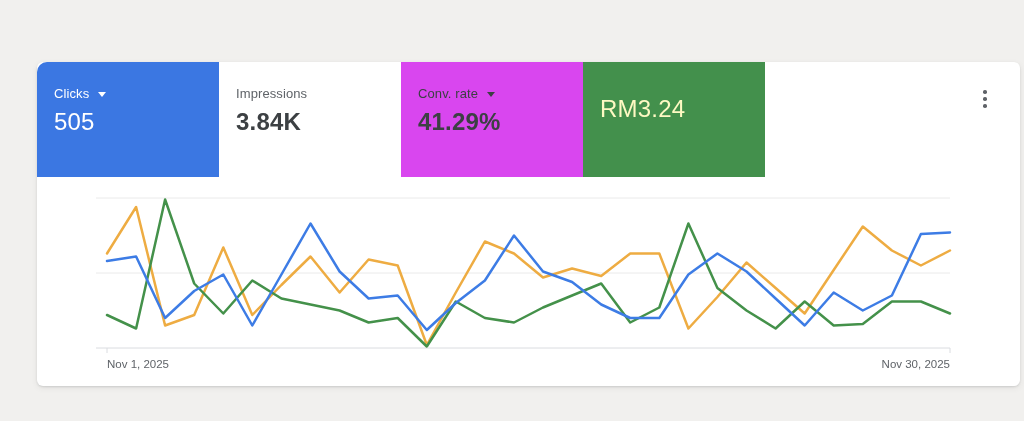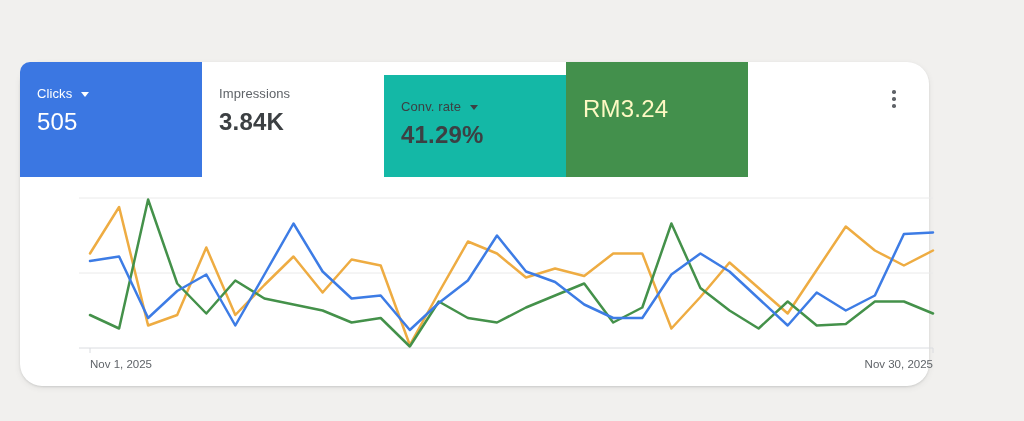--- a/index.html
+++ b/index.html
@@ -8,22 +8,22 @@
     background:#f1f0ee;
     font-family:"Liberation Sans",sans-serif;
     -webkit-font-smoothing:antialiased;
   }
   .stage{position:relative;width:1024px;height:421px;}
   .page-title{
     position:absolute;left:20px;top:22px;margin:0;
     font-size:15.5px;font-weight:700;color:#202124;letter-spacing:.1px;
   }
   .panel{
-    position:absolute;left:20px;top:62px;width:909px;height:324px;
-    background:#ffffff;border-radius:22px;
+    position:absolute;left:37px;top:62px;width:983px;height:324px;
+    background:#ffffff;border-radius:6px;
     box-shadow:0 1px 2px rgba(60,64,67,.15),0 2px 6px rgba(60,64,67,.08);
   }
   .cards-row{
     display:flex;height:115px;border-radius:10px 10px 0 0;overflow:hidden;
   }
   .metric-card{
     width:182px;height:115px;box-sizing:border-box;
     padding:25px 0 0 17px;cursor:pointer;flex:0 0 auto;
   }
   .card-label-row{display:flex;align-items:center;gap:9px;line-height:1;}
@@ -63,21 +63,21 @@
       </div>
 
       <div class="metric-card" style="background: rgb(255, 255, 255);">
         <div class="card-label-row">
           <span class="card-label" style="color: rgb(95, 99, 104);">Impressions</span>
 
         </div>
         <div class="card-value" style="color: rgb(60, 64, 67); font-weight: bold;">3.84K</div>
       </div>
 
-      <div class="metric-card" style="background: #14b8a6; margin-top: 13px;">
+      <div class="metric-card" style="background: #d946ef;">
         <div class="card-label-row">
           <span class="card-label" style="color: rgb(60, 64, 67);">Conv. rate</span>
           <span class="dd-arrow" style="color: rgb(60, 64, 67);"></span>
         </div>
         <div class="card-value" style="color: rgb(60, 64, 67); font-weight: bold;">41.29%</div>
       </div>
 
       <div class="metric-card" style="background: rgb(67, 144, 76);">
         <div class="card-value" style="color: #fef9c3;">RM3.24</div>
       </div>

